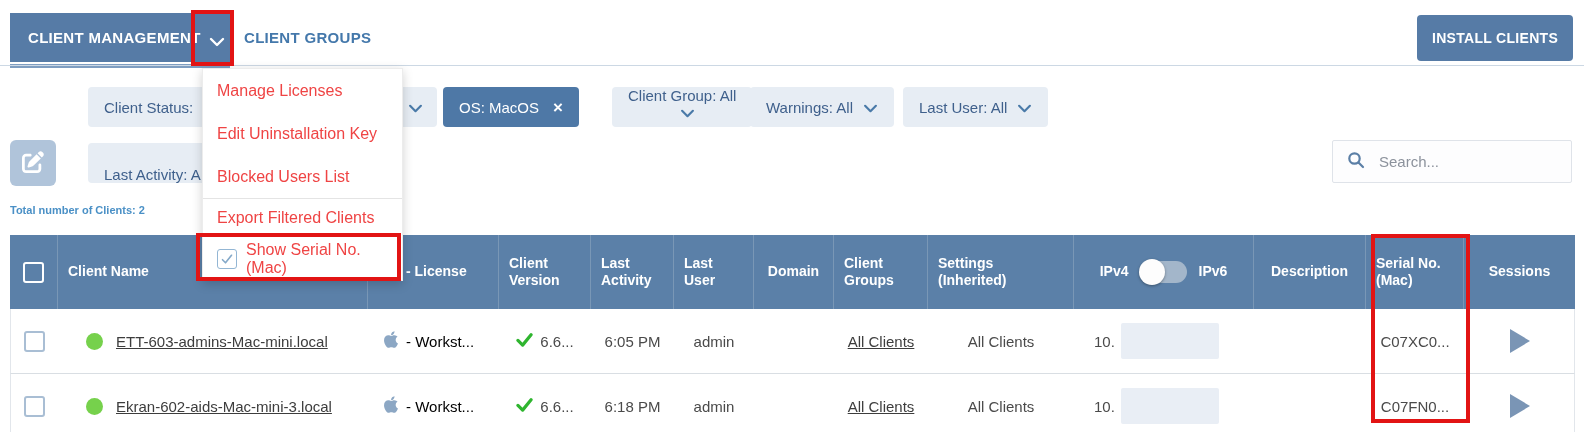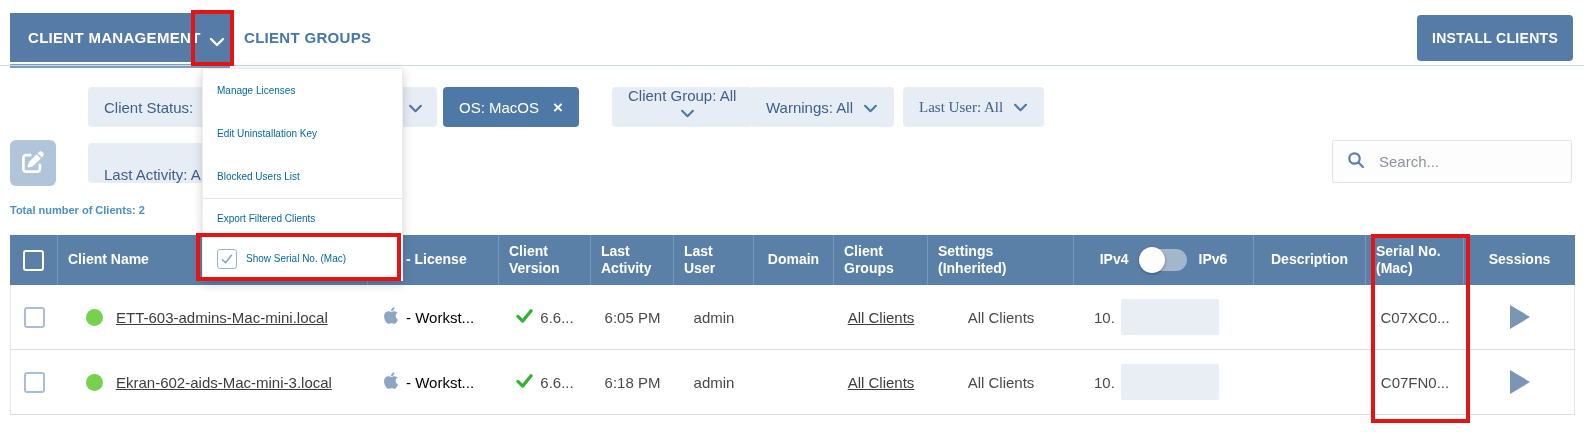--- a/index.html
+++ b/index.html
@@ -23,47 +23,47 @@
   .chip{position:absolute;height:40px;background:#e7edf4;border-radius:4px;display:flex;
     align-items:center;box-sizing:border-box;padding:0 16px;color:#3f608c;font-size:15px;cursor:pointer;}
   .chip .chev{margin-left:10px;}
   .chip-dark{background:#4e78a6;color:#fff;}
   .chip-close{margin-left:14px;font-size:17px;font-weight:bold;line-height:1;cursor:pointer;}
   .chip-status{left:88px;top:87px;width:349px;}
   .chip-status .chev{position:absolute;right:14px;}
   .chip-os{left:443px;top:87px;}
   .chip-cgroup{left:612px;top:87px;flex-direction:column;}
   .chip-warn{left:750px;top:87px;}
-  .chip-luser{left:903px;top:87px;font-family:Liberation Serif, serif;}
+  .chip-luser{left:903px;top:87px;}
   .chip-lact{left:88px;top:143px;width:212px;align-items:flex-end;}
 
   .btn-edit{position:absolute;left:10px;top:140px;width:46px;height:46px;background:#b0c4da;
     border:none;border-radius:6px;display:flex;align-items:center;justify-content:center;cursor:pointer;}
 
   .searchbox{position:absolute;left:1332px;top:140px;width:240px;height:43px;background:#fdfdfe;
     border:1px solid #dfe3e9;border-radius:2px;display:flex;align-items:center;box-sizing:border-box;padding:0 14px;}
   .searchbox input{border:none;outline:none;background:transparent;margin-left:12px;width:170px;
     font-family:"Liberation Sans",sans-serif;font-size:15px;color:#555;}
   .searchbox input::placeholder{color:#8c929c;}
 
   .total-clients{position:absolute;left:10px;top:204px;color:#4a90c6;font-size:11px;font-weight:bold;}
 
   
   .menu{position:absolute;left:202px;top:68px;width:201px;background:#fff;border:1px solid #ececec;
     box-shadow:0 3px 10px rgba(0,0,0,.18);z-index:50;box-sizing:border-box;}
-  .menu-item{height:43px;display:flex;align-items:center;padding:0 14px;font-size:10px;color:#0369a1;cursor:pointer;}
+  .menu-item{height:43px;display:flex;align-items:center;padding:0 14px;font-size:16px;color:#ef4444;cursor:pointer;}
   .menu-item.short{height:38px;}
   .menu-divider{border-top:1px solid #e4e4e4;}
   .menu-check{width:18px;height:18px;border:1px solid #93b6d4;border-radius:3px;background:#fff;
     display:inline-flex;align-items:center;justify-content:center;margin-right:9px;flex:0 0 auto;}
 
   
   .table{position:absolute;left:10px;top:235px;width:1565px;}
   .grid{display:grid;grid-template-columns:47px 310px 131px 92px 83px 80px 80px 94px 146px 180px 112px 98px 112px;}
-  .thead{background:#5b80a8;height:50px;}
+  .thead{background:#5b80a8;height:74px;}
   .th{display:flex;align-items:center;color:#fff;font-size:14px;font-weight:bold;line-height:1.25;
     border-left:1px solid #7997b6;box-sizing:border-box;padding:0 10px;justify-content:center;text-align:right;}
   .th:first-child{border-left:none;}
   .th.left{justify-content:flex-start;text-align:left;}
   .cb{width:21px;height:21px;border-radius:3px;box-sizing:border-box;cursor:pointer;}
   .cb-head{border:2px solid #fff;background:transparent;}
   .cb-row{border:2px solid #a9bed4;background:#fff;}
   .toggle{position:relative;width:46px;height:22px;background:#a3b6ca;border-radius:12px;margin:0 12px;cursor:pointer;}
   .toggle .knob{position:absolute;left:-2px;top:-2px;width:26px;height:26px;background:#fdfdfd;border-radius:50%;
     box-shadow:0 1px 3px rgba(0,0,0,.35);}

